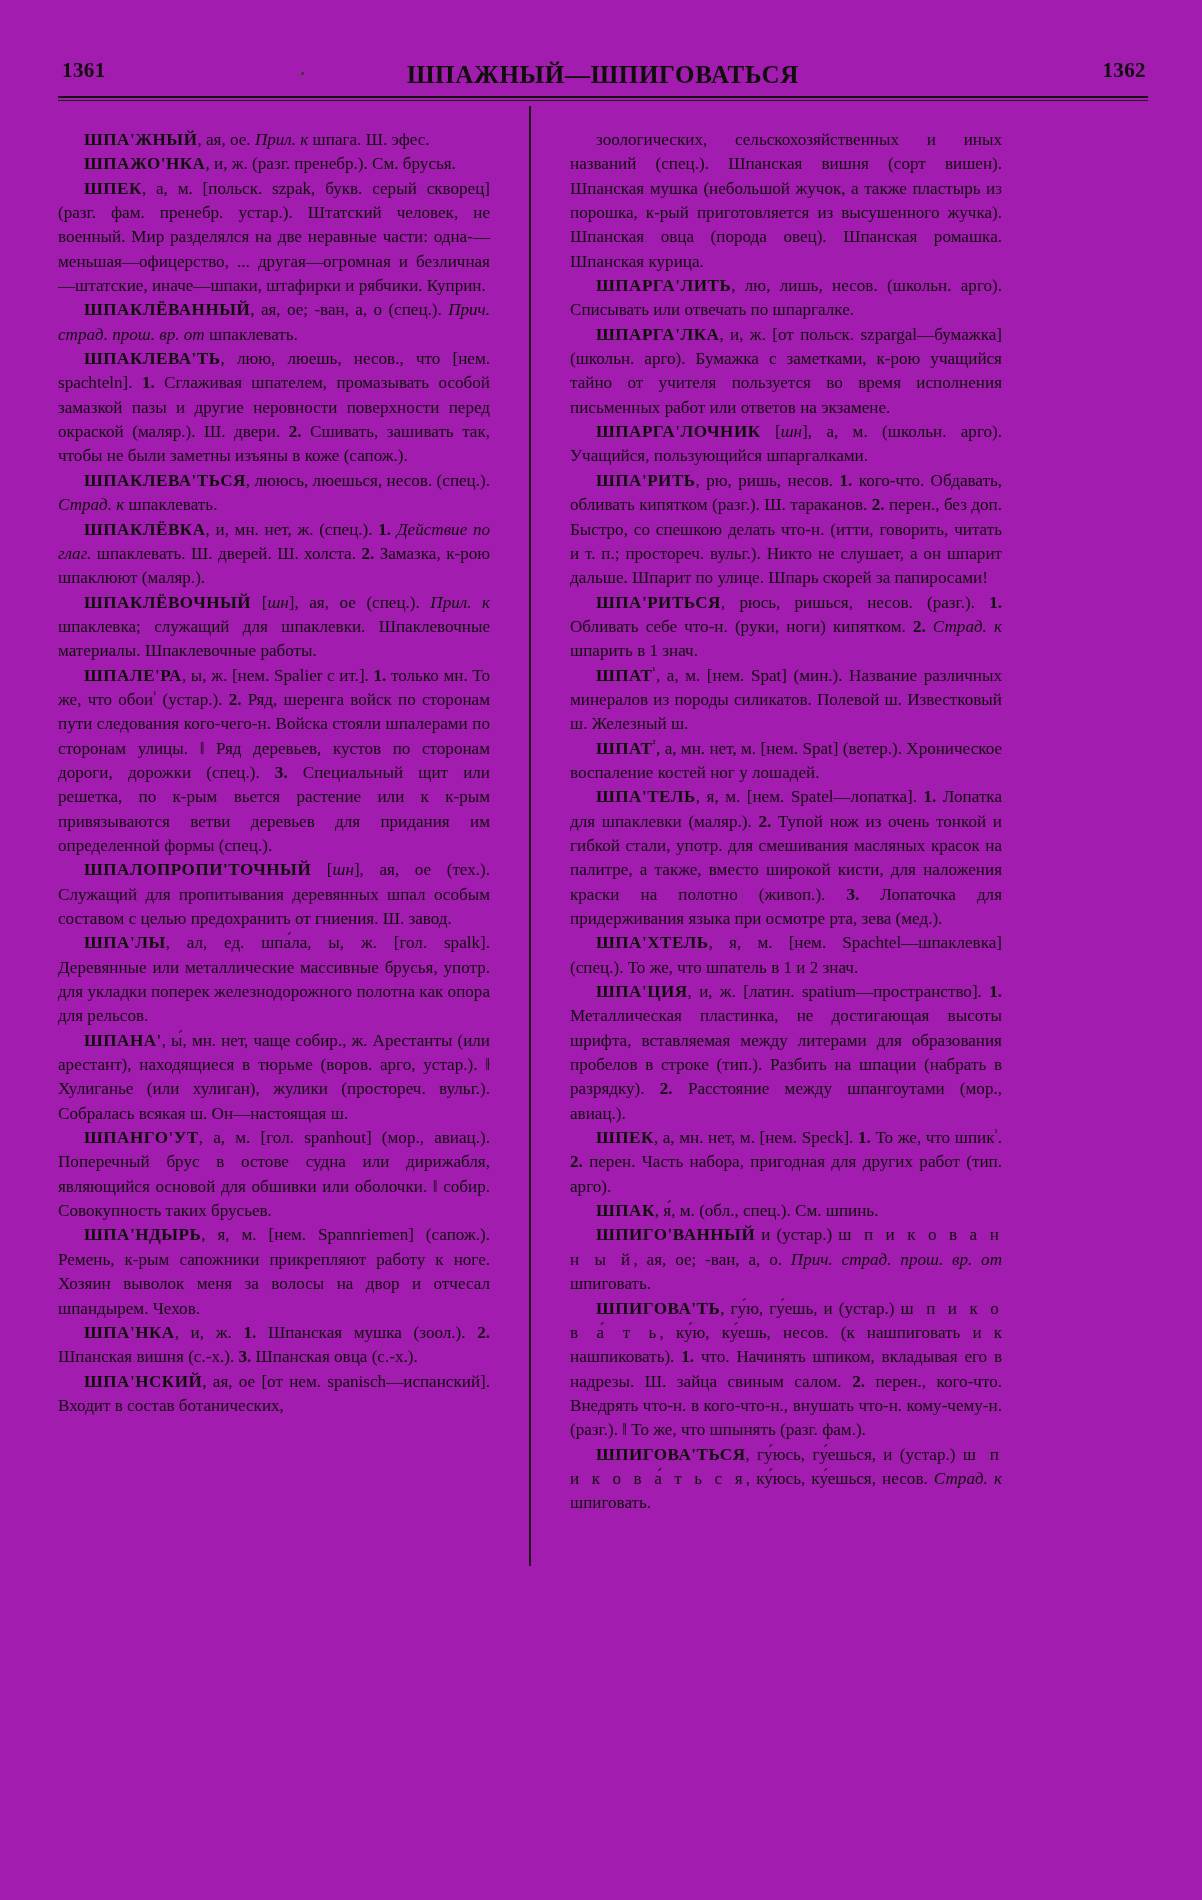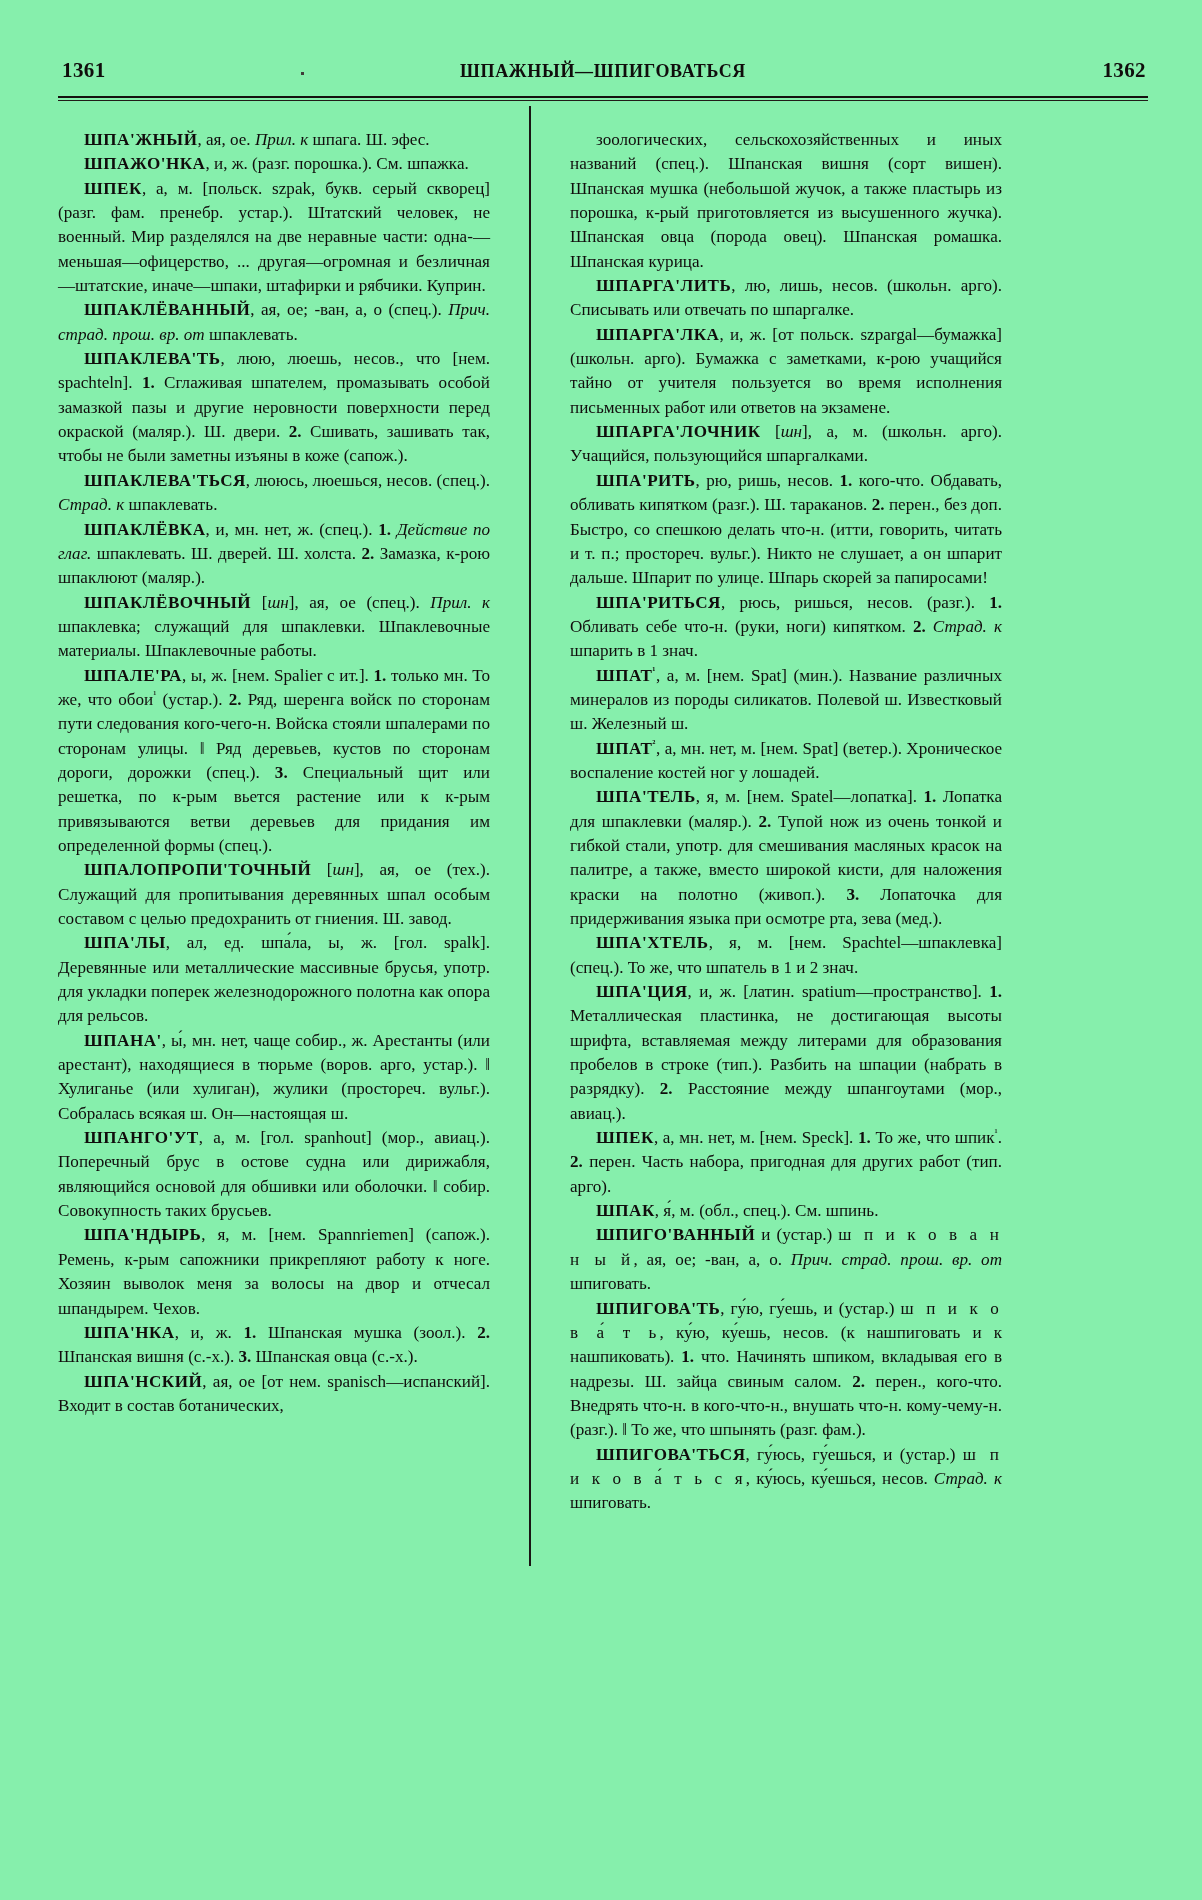--- a/index.html
+++ b/index.html
@@ -13,21 +13,21 @@
     font-family: "Liberation Serif", "DejaVu Serif", serif;
     color: #100d0c;
     position: relative;
     overflow: hidden;
   }
   .page {
     position: absolute;
     left: 0; top: 0;
     width: 1202px;
     height: 1900px;
-    background: #86efac;
+    background: #a21caf;
   }
   
   .header {
     position: absolute;
     left: 58px;
     top: 58px;
     width: 1090px;
     height: 34px;
   }
   .folio {
@@ -38,21 +38,21 @@
     letter-spacing: 0.4px;
     font-family: "Liberation Serif", serif;
   }
   .folio-left { left: 4px; }
   .folio-right { right: 2px; }
   .runhead {
     position: absolute;
     left: 0; right: 0;
     top: 3px;
     text-align: center;
-    font-size: 18px;
+    font-size: 25px;
     font-weight: bold;
     letter-spacing: 0.7px;
   }
   .dot-mark {
     position: absolute;
     left: 243px;
     top: 14px;
     width: 3px; height: 3px;
     background: #403b38;
   }
@@ -130,21 +130,21 @@
 
   <div class="rule-double">
     <div class="r1"></div>
     <div class="r2"></div>
   </div>
 
   <div class="columns">
     <div class="col-divider"></div>
     <div class="col col-left" id="col-left">
         <p class="entry"><span class="hw">ШПА'ЖНЫЙ</span><span>, ая, ое. <i class="it">Прил. к</i> шпага. Ш. эфес.</span></p>
-        <p class="entry"><span class="hw">ШПАЖО'НКА</span><span>, и, ж. (разг. порошка.). См. шпажка.</span></p>
+        <p class="entry"><span class="hw">ШПАЖО'НКА</span><span>, и, ж. (разг. пренебр.). См. брусья.</span></p>
         <p class="entry"><span class="hw">ШПЕК</span><span>, а, м. [польск. szpak, букв. серый скворец] (разг. фам. пренебр. устар.). Штатский человек, не военный. Мир разделялся на две неравные части: одна-—меньшая—офицерство, ... другая—огромная и безличная—штатские, иначе—шпаки, штафирки и рябчики. Куприн.</span></p>
         <p class="entry"><span class="hw">ШПАКЛЁВАННЫЙ</span><span>, ая, ое; -ван, а, о (спец.). <i class="it">Прич. страд. прош. вр. от</i> шпаклевать.</span></p>
         <p class="entry"><span class="hw">ШПАКЛЕВА'ТЬ</span><span>, люю, люешь, несов., что [нем. spachteln]. <b class="bn">1.</b> Сглаживая шпателем, промазывать особой замазкой пазы и другие неровности поверхности перед окраской (маляр.). Ш. двери. <b class="bn">2.</b> Сшивать, зашивать так, чтобы не были заметны изъяны в коже (сапож.).</span></p>
         <p class="entry"><span class="hw">ШПАКЛЕВА'ТЬСЯ</span><span>, лююсь, люешься, несов. (спец.). <i class="it">Страд. к</i> шпаклевать.</span></p>
         <p class="entry"><span class="hw">ШПАКЛЁВКА</span><span>, и, мн. нет, ж. (спец.). <b class="bn">1.</b> <i class="it">Действие по глаг.</i> шпаклевать. Ш. дверей. Ш. холста. <b class="bn">2.</b> Замазка, к-рою шпаклюют (маляр.).</span></p>
         <p class="entry"><span class="hw">ШПАКЛЁВОЧНЫЙ</span><span> [<i class="it">шн</i>], ая, ое (спец.). <i class="it">Прил. к</i> шпаклевка; служащий для шпаклевки. Шпаклевочные материалы. Шпаклевочные работы.</span></p>
         <p class="entry"><span class="hw">ШПАЛЕ'РА</span><span>, ы, ж. [нем. Spalier с ит.]. <b class="bn">1.</b> только мн. То же, что обои<sup>¹</sup> (устар.). <b class="bn">2.</b> Ряд, шеренга войск по сторонам пути следования кого-чего-н. Войска стояли шпалерами по сторонам улицы. ‖ Ряд деревьев, кустов по сторонам дороги, дорожки (спец.). <b class="bn">3.</b> Специальный щит или решетка, по к-рым вьется растение или к к-рым привязываются ветви деревьев для придания им определенной формы (спец.).</span></p>
         <p class="entry"><span class="hw">ШПАЛОПРОПИ'ТОЧНЫЙ</span><span> [<i class="it">шн</i>], ая, ое (тех.). Служащий для пропитывания деревянных шпал особым составом с целью предохранить от гниения. Ш. завод.</span></p>
         <p class="entry"><span class="hw">ШПА'ЛЫ</span><span>, ал, ед. шпа́ла, ы, ж. [гол. spalk]. Деревянные или металлические массивные брусья, употр. для укладки поперек железнодорожного полотна как опора для рельсов.</span></p>
         <p class="entry"><span class="hw">ШПАНА'</span><span>, ы́, мн. нет, чаще собир., ж. Арестанты (или арестант), находящиеся в тюрьме (воров. арго, устар.). ‖ Хулиганье (или хулиган), жулики (простореч. вульг.). Собралась всякая ш. Он—настоящая ш.</span></p>

